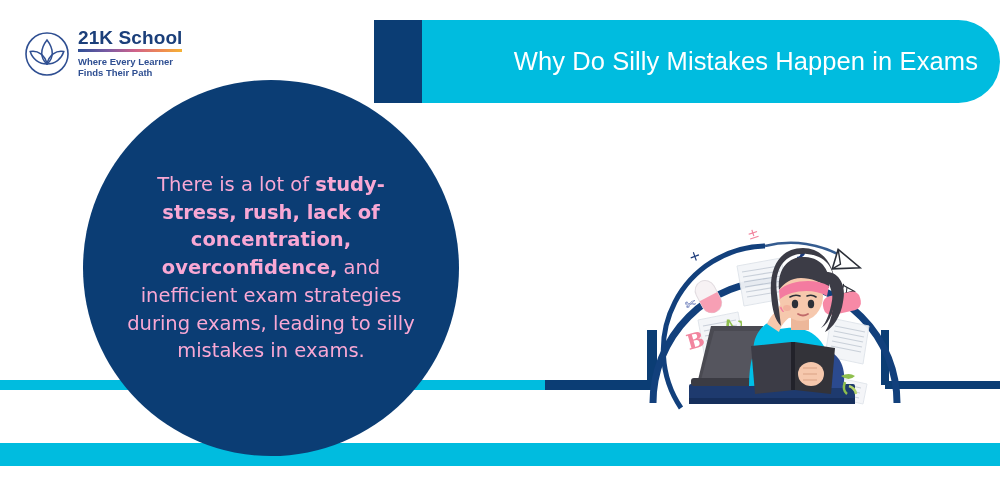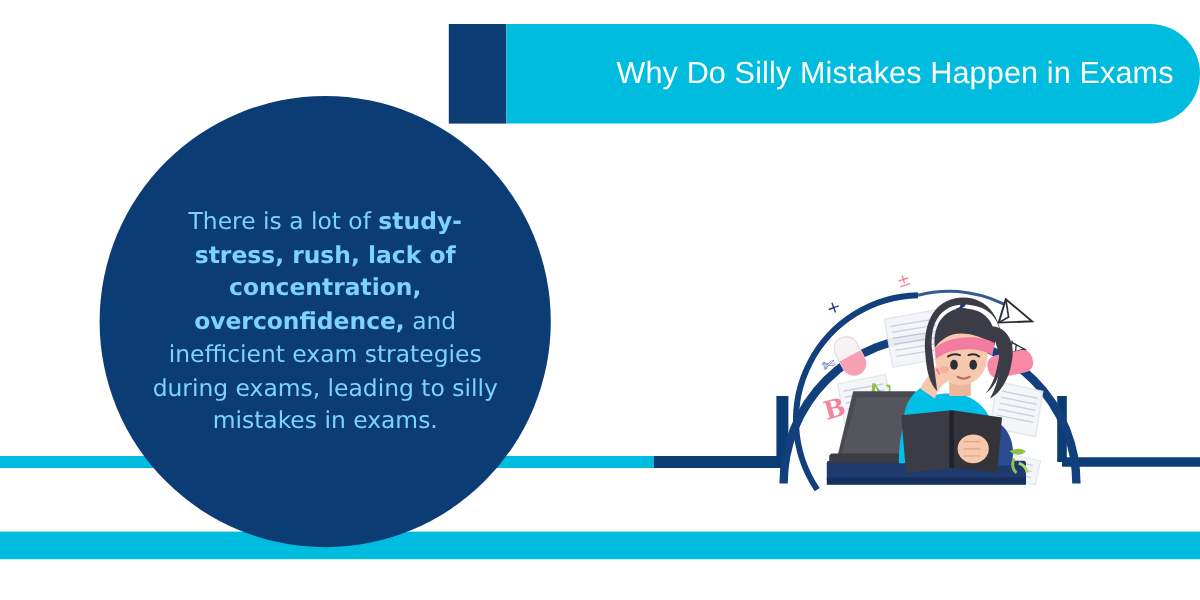--- a/index.html
+++ b/index.html
@@ -88,21 +88,21 @@
     border-radius: 50%;
     background: #0b3d74;
     display: flex;
     align-items: center;
     justify-content: center;
     z-index: 5;
   }
   #circle-text {
     width: 300px;
     text-align: center;
-    color: #7dd3fc;
+    color: #f9a8d4;
     font-size: 19.5px;
     line-height: 1.42;
     font-family: "DejaVu Sans", sans-serif;
   }
   #circle-text b { font-weight: bold; }
 
   
   #thin-cyan-bar {
     position: absolute;
     left: 0;
@@ -140,20 +140,36 @@
     height: 230px;
     z-index: 4;
   }
   #illustration svg { display: block; }
 </style>
 </head>
 <body>
 
 <div id="canvas">
 
+  <div id="logo-block">
+    <svg id="logo-mark" viewBox="0 0 46 46">
+      <circle cx="23" cy="23" r="21" fill="none" stroke="#2f4f92" stroke-width="1.6"></circle>
+      <path d="M23 9 C16 18 16 27 23 33 C30 27 30 18 23 9 Z" fill="none" stroke="#2f4f92" stroke-width="1.5"></path>
+      <path d="M23 33 C15 33 8.5 28 6.2 20.5 C14 19 21 24 23 33 Z" fill="none" stroke="#2f4f92" stroke-width="1.5"></path>
+      <path d="M23 33 C31 33 37.5 28 39.8 20.5 C32 19 25 24 23 33 Z" fill="none" stroke="#2f4f92" stroke-width="1.5"></path>
+    </svg>
+    <div id="logo-text-wrap">
+      <div id="logo-title">21K School</div>
+      <div id="logo-underline-real"></div>
+      <div id="logo-tagline">
+        <div>Where Every Learner</div>
+        <div>Finds Their Path</div>
+      </div>
+    </div>
+  </div>
 
   <div id="header-dark-block"></div>
   <div id="header-banner">
     <span id="header-title">Why Do Silly Mistakes Happen in Exams</span>
   </div>
 
   <div id="thin-cyan-bar"></div>
   <div id="bottom-cyan-band"></div>
 
   <svg id="connector-svg">

